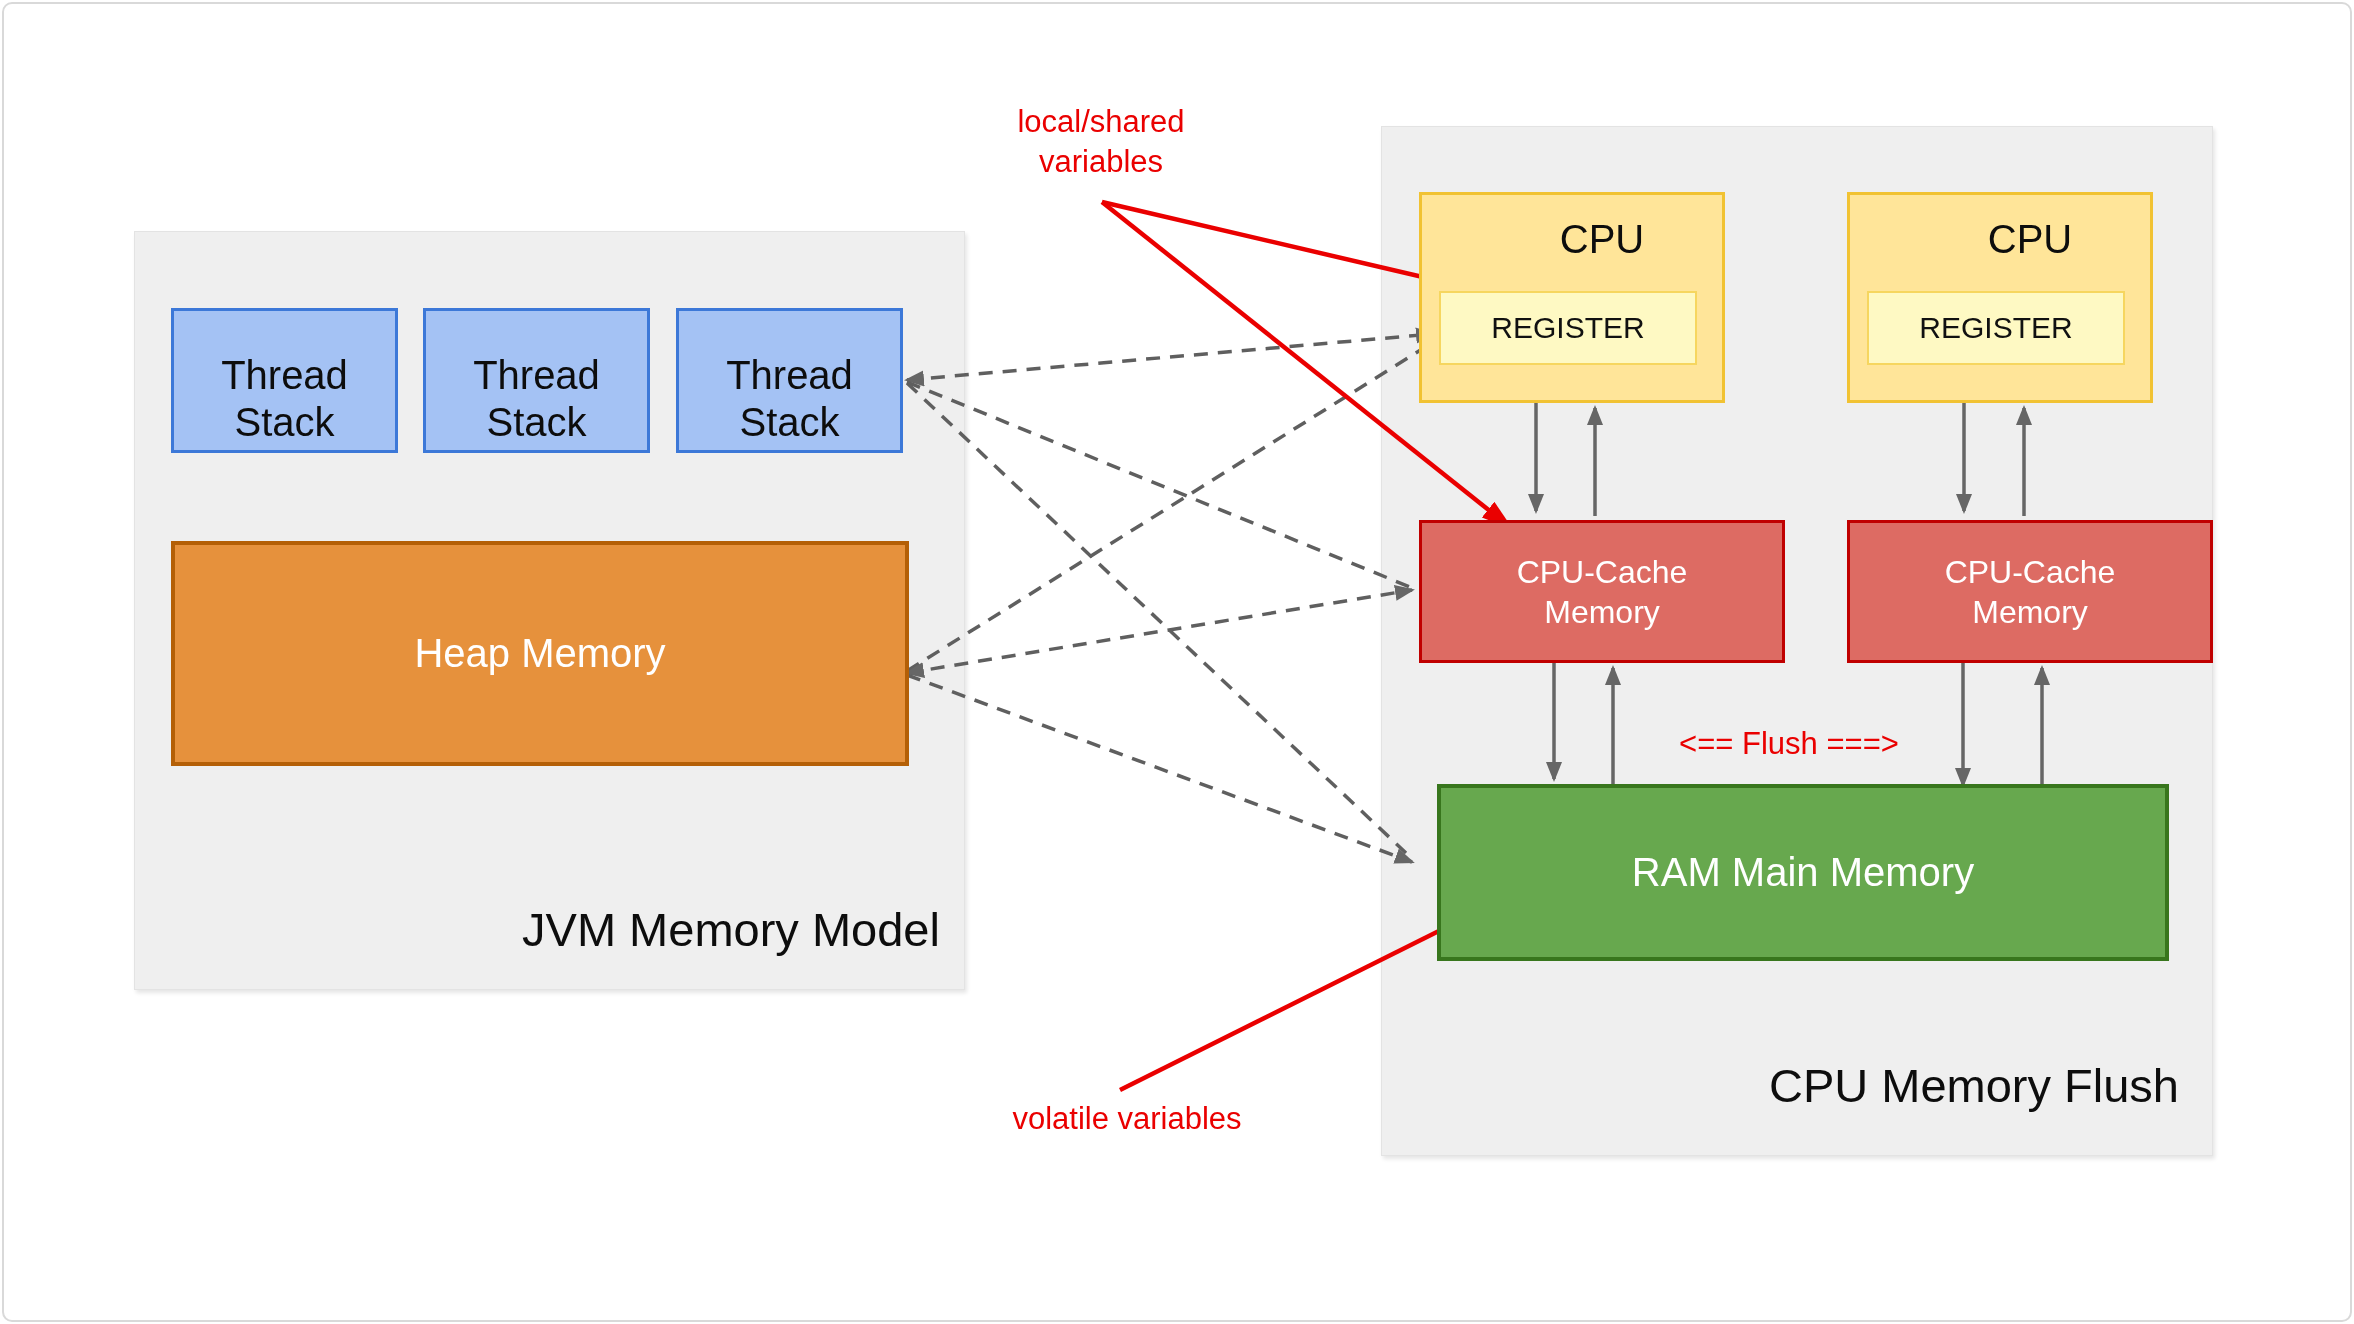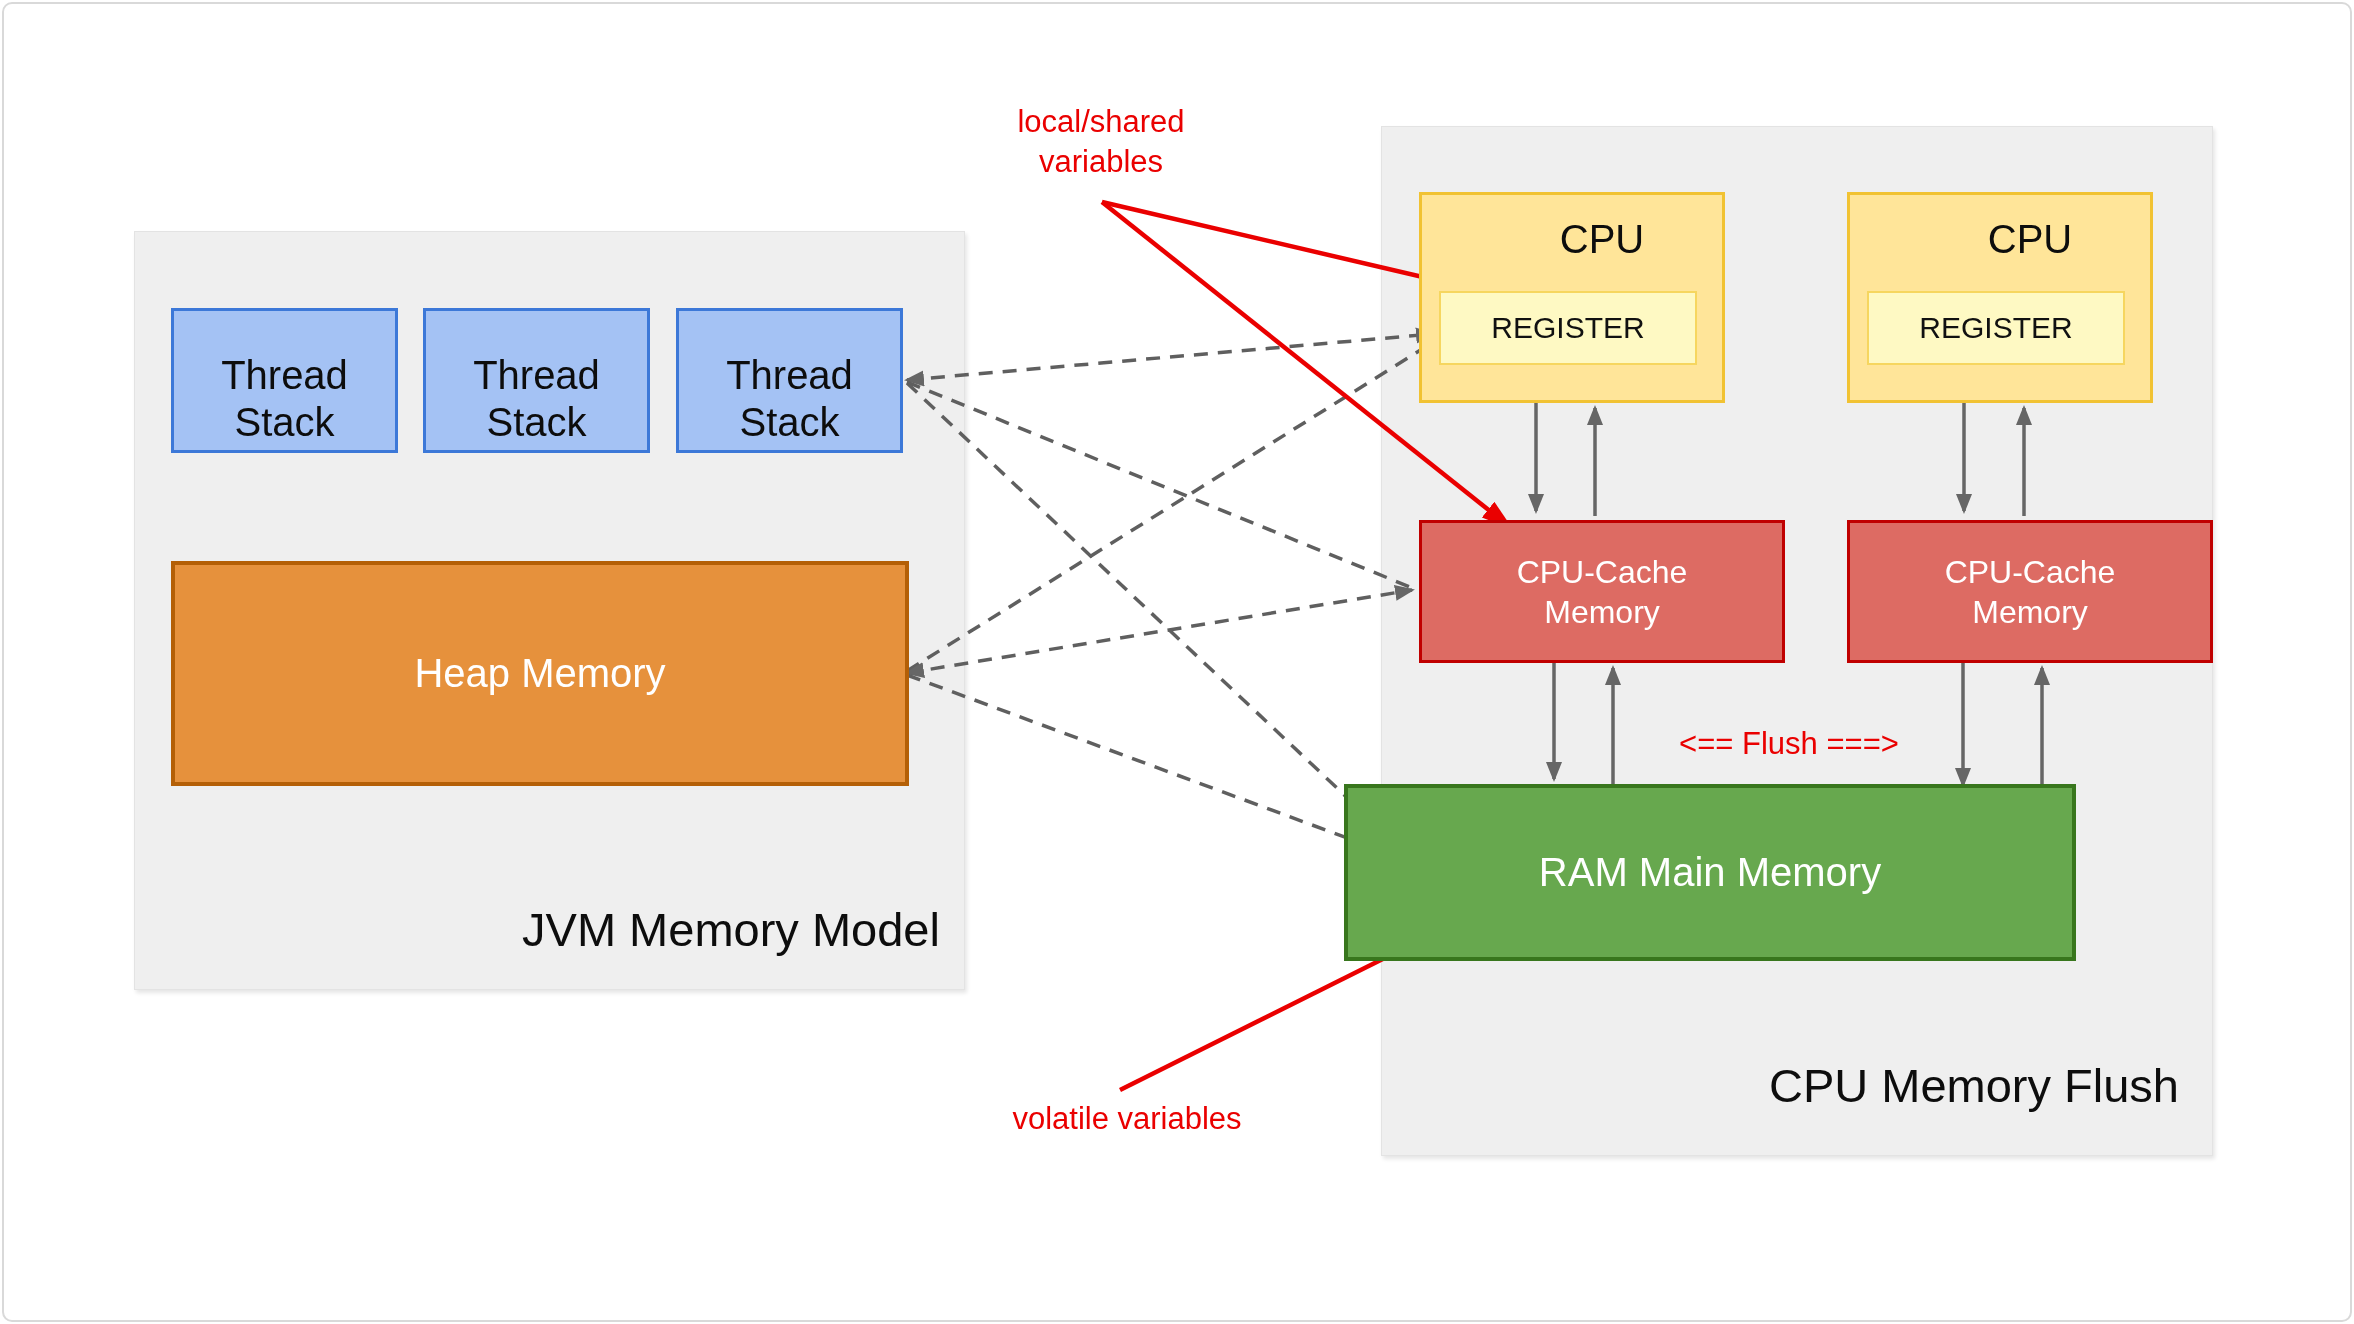--- a/index.html
+++ b/index.html
@@ -15,38 +15,38 @@
   .section-title{
     position:absolute;font-size:47px;line-height:60px;text-align:center;color:#0d0d0d;white-space:nowrap;
   }
   .node{position:absolute;display:flex;align-items:center;justify-content:center;text-align:center;box-sizing:border-box;}
   .thread-stack{
     width:227px;height:145px;background:#a4c2f4;border:3px solid #3c78d8;
     font-size:40px;line-height:47px;
   }
   .thread-stack .lbl{width:180px;margin-top:36px;}
   .heap{
-    left:171px;top:561px;width:738px;height:225px;background:#e6913c;border:4px solid #b45f06;
+    left:171px;top:541px;width:738px;height:225px;background:#e6913c;border:4px solid #b45f06;
     color:#ffffff;font-size:40px;
   }
   .cpu-box{
     width:306px;height:211px;background:#ffe599;border:3px solid #f1c232;
   }
   .cpu-label{position:absolute;width:366px;text-align:center;font-size:40px;line-height:48px;}
   .register{
     width:258px;height:74px;background:#fef9c3;border:2px solid #f6d65f;
     font-size:30px;color:#111;
   }
   .cache{
     width:366px;height:143px;background:#dd6b63;border:3px solid #c00000;
     color:#ffffff;font-size:32px;line-height:40px;
   }
   .cache .lbl{width:260px;}
   .ram{
-    left:1344px;top:784px;width:732px;height:177px;background:#67a84e;border:4px solid #38761d;
+    left:1437px;top:784px;width:732px;height:177px;background:#67a84e;border:4px solid #38761d;
     color:#ffffff;font-size:40px;
   }
   .red-note{
     position:absolute;color:#ea0000;font-size:31px;line-height:40px;text-align:center;
   }
   .flush{
     position:absolute;left:1629px;top:724px;width:320px;text-align:center;
     color:#ea0000;font-size:31px;line-height:40px;white-space:nowrap;
   }
   svg.overlay{position:absolute;left:0;top:0;pointer-events:none;}

